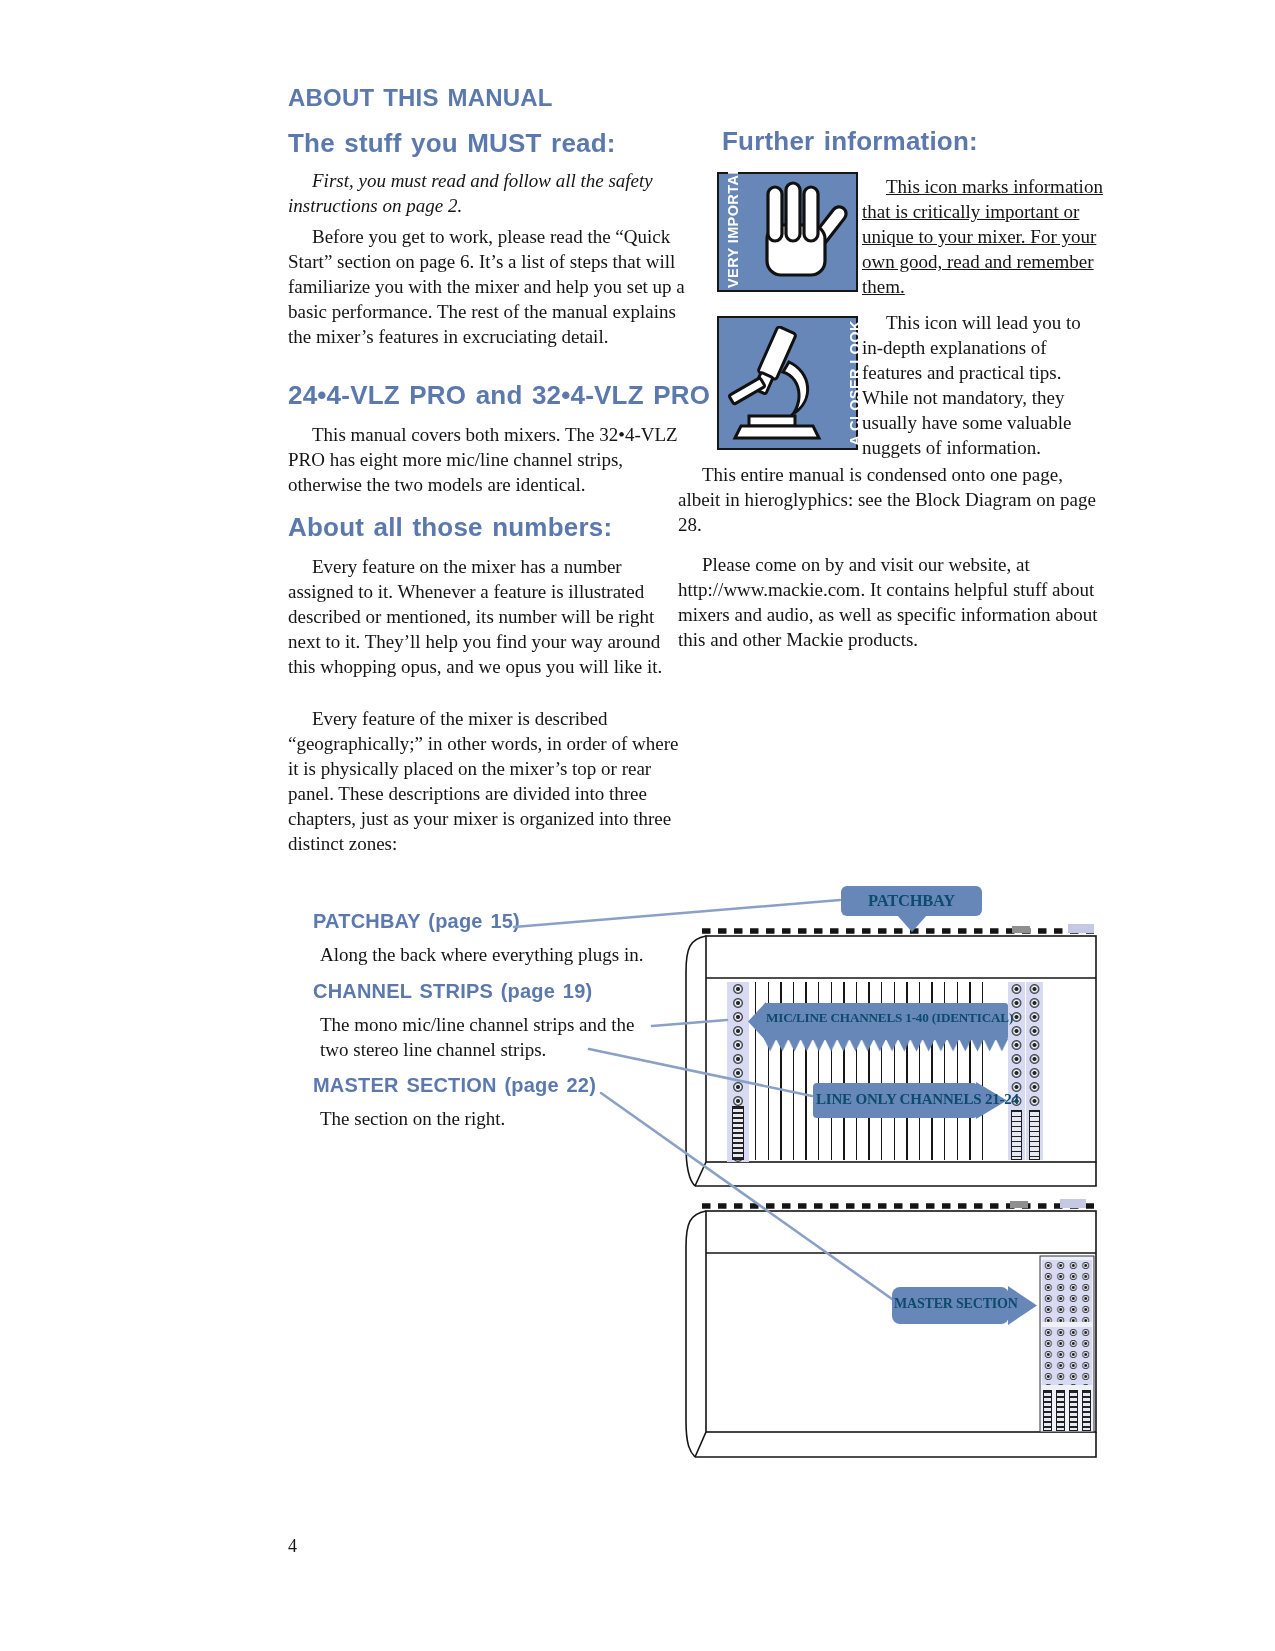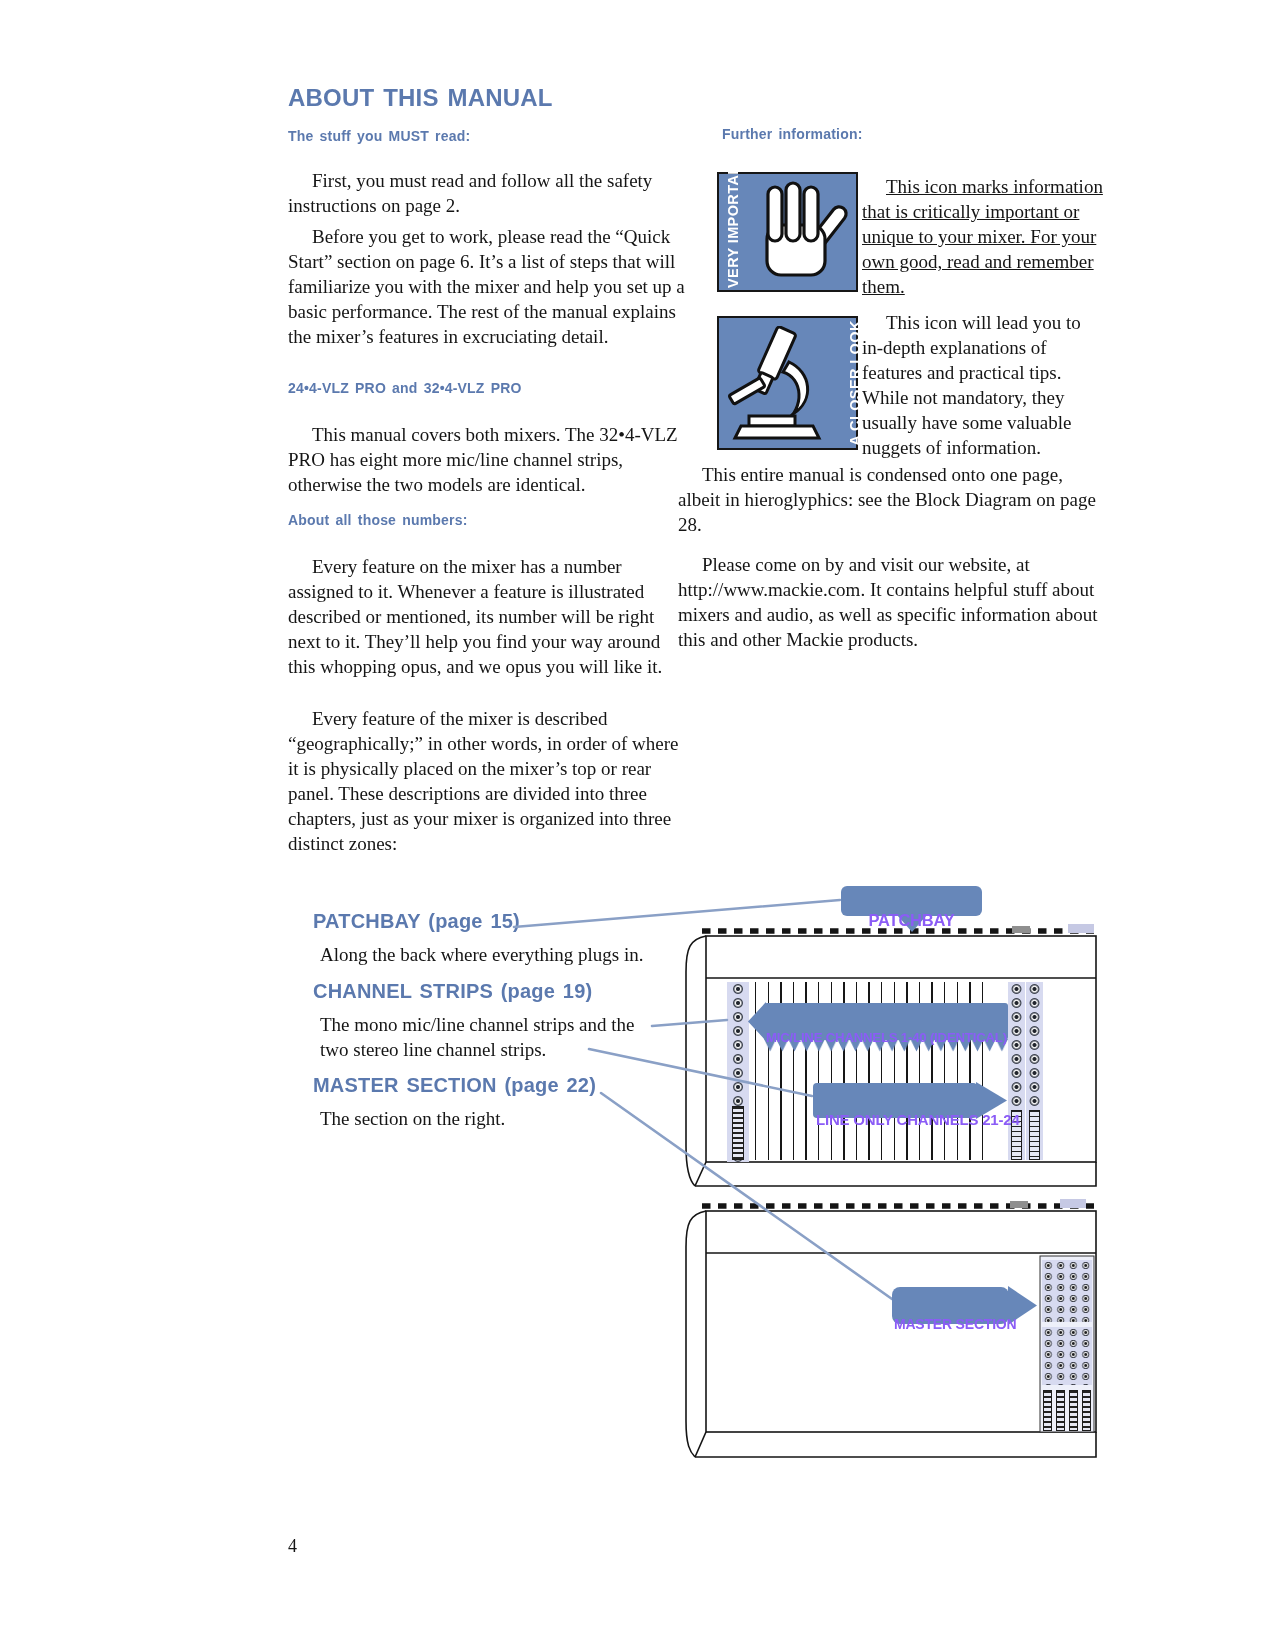--- a/index.html
+++ b/index.html
@@ -7,21 +7,21 @@
     width:1275px; height:1651px; background:#ffffff; position:relative;
     font-family:"Liberation Serif", serif; color:#151515;
     overflow:hidden;
   }
   .abs { position:absolute; }
   .h-blue {
     color:#5b79ae; font-family:"Liberation Sans", sans-serif; font-weight:bold;
     word-spacing:2px; letter-spacing:0.2px; white-space:nowrap;
   }
   .main-title { font-size:24px; }
-  .sec-title  { font-size:14px; }
+  .sec-title  { font-size:26px; }
   .zone-title { font-size:20px; }
   .body-text  { font-size:19px; line-height:25px; text-align:left; }
   .indent     { text-indent:24px; }
   .page-num   { font-size:18px; }
 
   
   .icon-box { position:absolute; background:#6787b9; border:2px solid #161616; box-sizing:border-box; }
   .vlabel {
     position:absolute; color:#fff; font-family:"Liberation Sans", sans-serif;
     font-weight:bold; font-size:14.5px; letter-spacing:0.4px; white-space:nowrap;
@@ -43,33 +43,33 @@
   .vlines {
     position:absolute;
     background-image: repeating-linear-gradient(to right, #161616 0 1.4px, transparent 1.4px 12.6px);
   }
   .knobgrid {
     position:absolute; background-color:#d7daf0;
     background-image: radial-gradient(circle at 50% 50%, #1d1d1d 1px, #ffffff 1.9px, #30343e 3.2px, rgba(0,0,0,0) 4px);
     background-size:12.5px 11px;
   }
   .banner-text {
-    position:absolute; color:#8b5cf6; font-family:Liberation Sans, sans-serif;
-    font-weight:bold; text-align:center; letter-spacing:-0.2px; white-space:nowrap;margin-top:20px;
+    position:absolute; color:#0c4a6e; font-family:Liberation Serif, serif;
+    font-weight:bold; text-align:center; letter-spacing:-0.2px; white-space:nowrap;
   }
   svg.layer { position:absolute; left:0; top:0; pointer-events:none; }
 </style>
 </head>
 <body>
 
 <div class="abs h-blue main-title" style="left:288px; top:84px;">ABOUT THIS MANUAL</div>
 
 <div class="abs h-blue sec-title" style="left:288px; top:128px;">The stuff you MUST read:</div>
 
-<div class="abs body-text indent" style="left:288px; top:168px; width:400px;">First, you must read and follow all the safety instructions on page 2.</div>
+<div class="abs body-text indent" style="left:288px; top:168px; width:400px;font-style:italic;">First, you must read and follow all the safety instructions on page 2.</div>
 
 <div class="abs body-text indent" style="left:288px; top:224px; width:400px;">Before you get to work, please read the “Quick Start” section on page 6. It’s a list of steps that will familiarize you with the mixer and help you set up a basic performance. The rest of the manual explains the mixer’s features in excruciating detail.</div>
 
 <div class="abs h-blue sec-title" style="left:288px; top:380px;">24•4-VLZ PRO and 32•4-VLZ PRO</div>
 
 <div class="abs body-text indent" style="left:288px; top:422px; width:400px;">This manual covers both mixers. The 32•4-VLZ PRO has eight more mic/line channel strips, otherwise the two models are identical.</div>
 
 <div class="abs h-blue sec-title" style="left:288px; top:512px;">About all those numbers:</div>
 
 <div class="abs body-text indent" style="left:288px; top:554px; width:402px;">Every feature on the mixer has a number assigned to it. Whenever a feature is illustrated described or mentioned, its number will be right next to it. They’ll help you find your way around this whopping opus, and we opus you will like it.</div>

